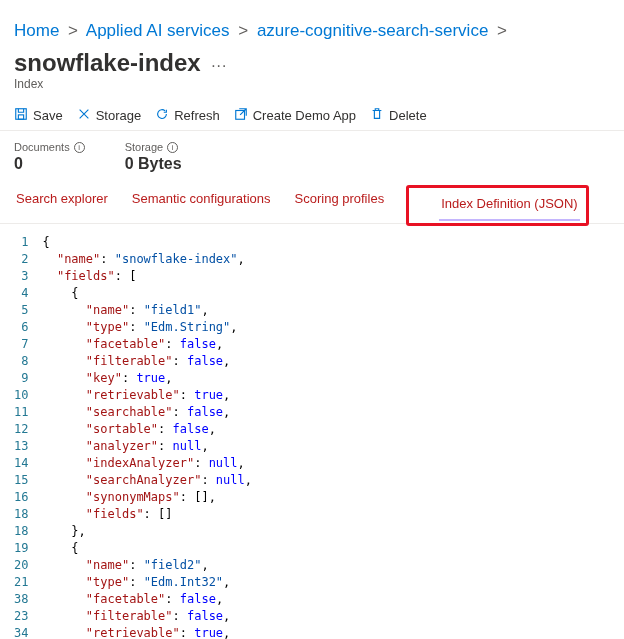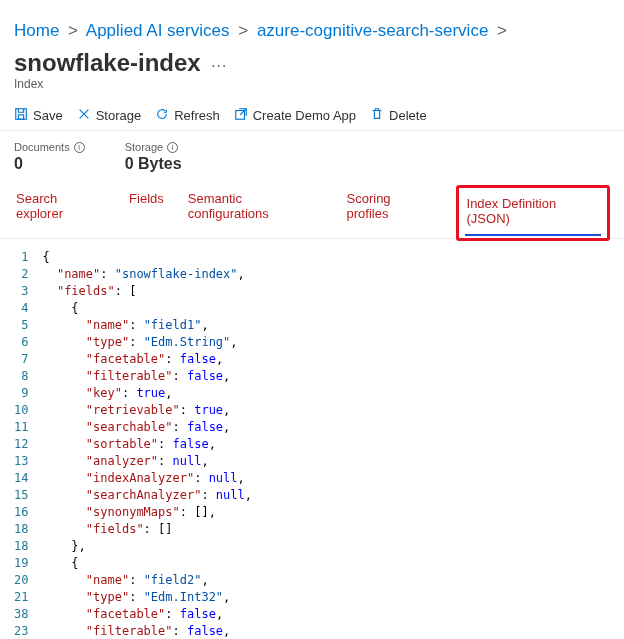--- a/index.html
+++ b/index.html
@@ -13,21 +13,21 @@
 .subtitle { padding: 0 14px 10px; font-size: 12px; color: #605e5c; }
 .toolbar { padding: 6px 14px; border-bottom: 1px solid #edebe9; display: flex; gap: 14px; align-items: flex-end; }
 .toolbar .btn { display: flex; align-items: center; gap: 5px; font-size: 13px; color: #323130; cursor: pointer; }
 .toolbar .btn svg { width: 14px; height: 14px; }
 .stats { display: flex; gap: 40px; padding: 10px 14px 6px; }
 .stat-label { font-size: 11px; color: #605e5c; display: flex; align-items: center; gap: 4px; }
 .stat-value { font-size: 16px; font-weight: 600; margin-top: 2px; }
 .info-icon { display: inline-block; width: 11px; height: 11px; border: 1px solid #605e5c; border-radius: 50%; font-size: 8px; line-height: 10px; text-align: center; }
 .tabs { display: flex; gap: 20px; padding: 6px 14px 0; border-bottom: 1px solid #edebe9; font-size: 13px; }
 .tab { padding: 6px 2px 8px; cursor: pointer; color: #b91c1c; border-bottom: 2px solid transparent; }
-.tab.active { border-bottom: 2px solid #1d4ed8; font-weight: 400; }
+.tab.active { border-bottom: 2px solid #c4b5fd; font-weight: 400; margin-left: 24px; }
 .highlight-box { border: 3px solid #e81123; border-radius: 3px; padding: 2px 6px; margin-bottom: -3px; }
 .code-area { display: flex; padding: 10px 14px 0; font-family: Consolas, Menlo, monospace; font-size: 12px; line-height: 17px; }
 .gutter { text-align: right; color: #237893; padding-right: 14px; user-select: none; }
 .code { white-space: pre; }
 .tok-brace { color: #000; }
 .tok-key { color: #a31515; }
 .tok-str { color: #0451a5; }
 .tok-bool { color: #0000ff; }
 .tok-punc { color: #000; }
 </style>
@@ -97,21 +97,20 @@
     <div class="stat-label">
         <span>Storage</span>
         <span class="info-icon">i</span>
       </div>
     <div class="stat-value">0 Bytes</div>
   </div>
 </div>
 
 <div class="tabs">
   <div class="tab">Search explorer</div>
-  <div class="tab">Fields</div>
   <div class="tab">Semantic configurations</div>
   <div class="tab">Scoring profiles</div>
   <div class="highlight-box">
     <div class="tab active">Index Definition (JSON)</div>
   </div>
 </div>
 
 <div class="code-area">
   <div class="gutter" id="gutter">
       <div>1</div>

